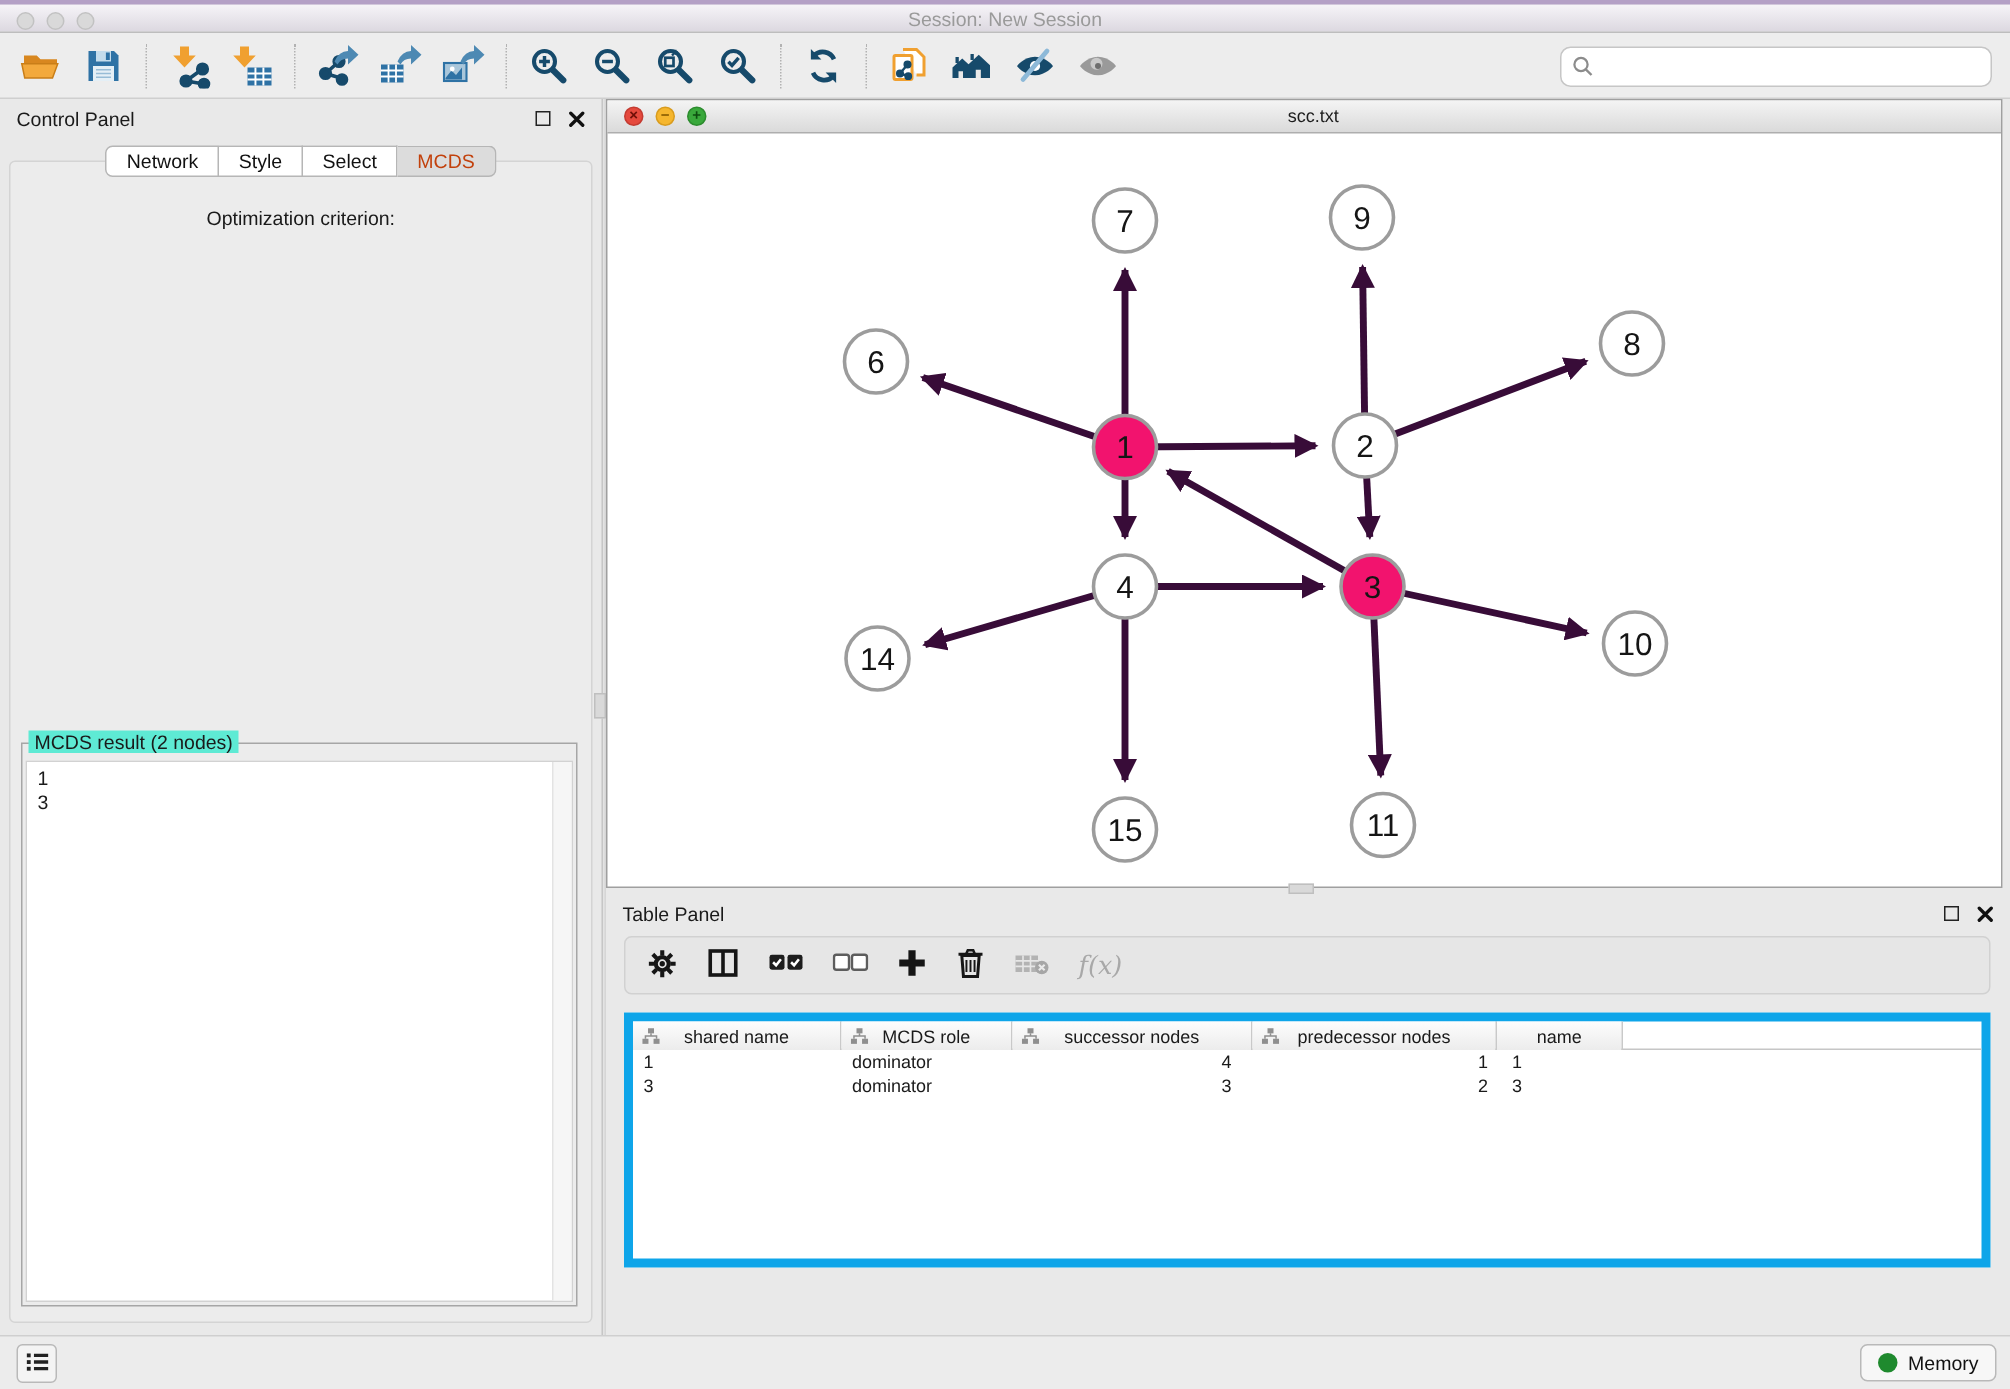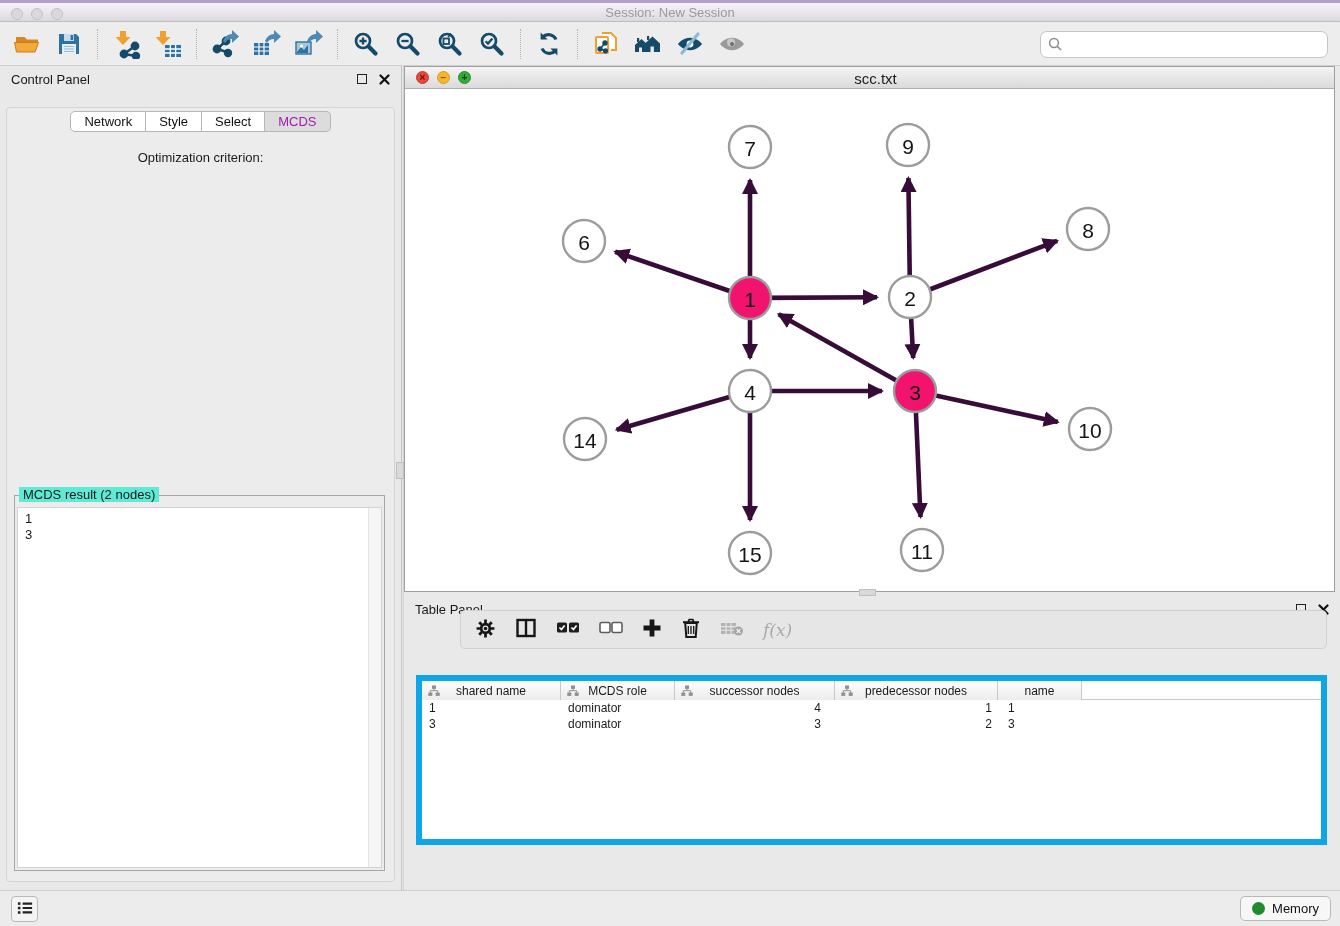--- a/index.html
+++ b/index.html
@@ -36,61 +36,61 @@
   .vdivider { position:absolute; left:401px; top:66px; width:3px; bottom:36px;
     background:#e3e3e3; border-left:1px solid #c6c6c6; border-right:1px solid #d6d6d6; }
   .vgrip { position:absolute; left:396px; top:462px; width:8px; height:17px;
     background:#d9d9d9; border:1px solid #bfbfbf; z-index:5; }
   .hgrip { position:absolute; left:859px; top:589px; width:17px; height:7px;
     background:#d9d9d9; border:1px solid #bfbfbf; z-index:5; }
   .panel-header { height:26px; display:flex; align-items:center; padding:0 11px; font-size:13px; color:#1a1a1a; }
   .panel-header .spacer { flex:1; }
   .float-icon { width:10px; height:10px; border:1.5px solid #222; margin-right:12px; display:inline-block; }
   .close-x { display:inline-flex; }
-  .cp-tabs { position:absolute; top:45px; left:0; right:0; display:flex; justify-content:center; z-index:3; }
+  .cp-tabs { position:absolute; top:31px; left:0; right:0; display:flex; justify-content:center; z-index:3; }
   .seg-tab { height:21px; line-height:19px; padding:0 13px; background:#fff;
     border:1px solid #b6b6b6; border-left:none; font-size:13px; color:#111; cursor:default; }
   .seg-tab:first-child { border-left:1px solid #b6b6b6; border-radius:5px 0 0 5px; }
   .seg-tab:last-child { border-radius:0 5px 5px 0; }
-  .seg-tab.selected { background:#dcdcdc; color:#a21caf; }
+  .seg-tab.selected { background:#dcdcdc; color:#c2410c; }
   .cp-body { position:absolute; top:41px; left:6px; right:6px; bottom:8px;
     background:#ececec; border:1px solid #d4d4d4; border-radius:4px; }
-  .opt-label { position:absolute; top:30px; left:0; right:0; text-align:center; font-size:13px;margin-top:12px; }
+  .opt-label { position:absolute; top:30px; left:0; right:0; text-align:center; font-size:13px; }
   .dropdown { position:absolute; top:51px; left:37px; right:40px; height:23px; background:#fff;
     border:1px solid #b9b9b9; border-radius:5px; font-size:13px; line-height:21px; padding-left:10px; }
   .dropdown .stepper { position:absolute; right:6px; top:3px; }
   .btn-row { position:absolute; top:83px; left:0; right:0; display:flex; justify-content:center; gap:14px; }
   .push-btn { height:23px; padding:0 17px; background:#fff; border:1px solid #b3b3b3; border-radius:5px;
     font-family:"Liberation Sans",sans-serif; font-size:13px; color:#111; }
   .result-group { position:absolute; left:7px; right:9px; top:387px; bottom:10px; border:1px solid #a6a6a6; }
   .result-legend { position:absolute; top:-9px; left:4px; background:#5eead4; padding:0 4px; font-size:13px; }
   .result-inner { position:absolute; left:2px; right:2px; top:11px; bottom:2px;
     background:#fff; border:1px solid #d2d2d2; }
   .result-text { position:absolute; left:0; top:0; right:14px; bottom:0; padding:3px 7px;
     font-size:13px; line-height:16px; white-space:pre-line; }
   .result-scroll { position:absolute; right:0; top:0; bottom:0; width:13px;
     background:#f6f6f6; border-left:1px solid #e3e3e3; }
   
   .network-panel { position:absolute; left:404px; top:66px; width:931px; height:526px;
     background:#fff; border:1px solid #9f9f9f; }
   .np-titlebar { position:relative; height:22px; background:linear-gradient(#f4f4f4,#dadada);
     border-bottom:1px solid #aeaeae; }
-  .np-title { position:absolute; left:0; right:0; top:3px; text-align:center; font-size:15px; color:#1c1c1c;margin-left:12px; }
+  .np-title { position:absolute; left:0; right:0; top:3px; text-align:center; font-size:12px; color:#1c1c1c;margin-left:12px; }
   .light { position:absolute; top:4px; width:13px; height:13px; border-radius:50%;
     display:flex; align-items:center; justify-content:center;
     font-size:10px; font-weight:bold; line-height:1; }
   .light.red    { left:11px; background:#e5493d; border:1px solid #c43b31; color:#6f0f08; }
   .light.yellow { left:32px; background:#f5b62e; border:1px solid #d99c1e; color:#8a5d00; }
   .light.green  { left:53px; background:#39a83b; border:1px solid #2c8c2e; color:#0d4d10; }
   .graph-wrap { position:absolute; left:0; top:22px; right:0; bottom:0; }
   
   .table-panel { position:absolute; left:404px; top:596px; width:936px; height:294px; background:#e9e9e9; }
-  .tp-toolbar { position:absolute; left:12px; right:13px; top:14px; height:39px;
+  .tp-toolbar { position:absolute; left:12px; right:13px; top:28px; height:39px;
     background:#e6e6e6; border:1px solid #d1d1d1; border-radius:5px;
-    display:flex; align-items:center; padding-left:14px; gap:19px;margin-left:44px; }
+    display:flex; align-items:center; padding-left:14px; gap:19px; }
   .tp-tool { display:flex; align-items:center; justify-content:center; background:none; border:none; }
   .fx-label { font-family:"DejaVu Serif", serif; font-style:italic; font-size:17px; color:#a8a8a8; }
   .tbl { position:absolute; left:12px; right:13px; top:79px; bottom:45px; background:#fff; border:6px solid #0ea5e9; }
   .tbl-head { display:flex; height:19px; border-bottom:1px solid #c6c6c6; }
   .th { position:relative; height:19px; background:linear-gradient(#fdfdfd,#ececec);
     border-right:1px solid #c9c9c9; display:flex; align-items:center; justify-content:center;
     font-size:12px; color:#1a1a1a; }
   .th .th-icon { position:absolute; left:6px; top:4px; }
   .tr { display:flex; height:16px; align-items:center; font-size:12px; }
   .td { height:16px; line-height:16px; overflow:hidden; }

